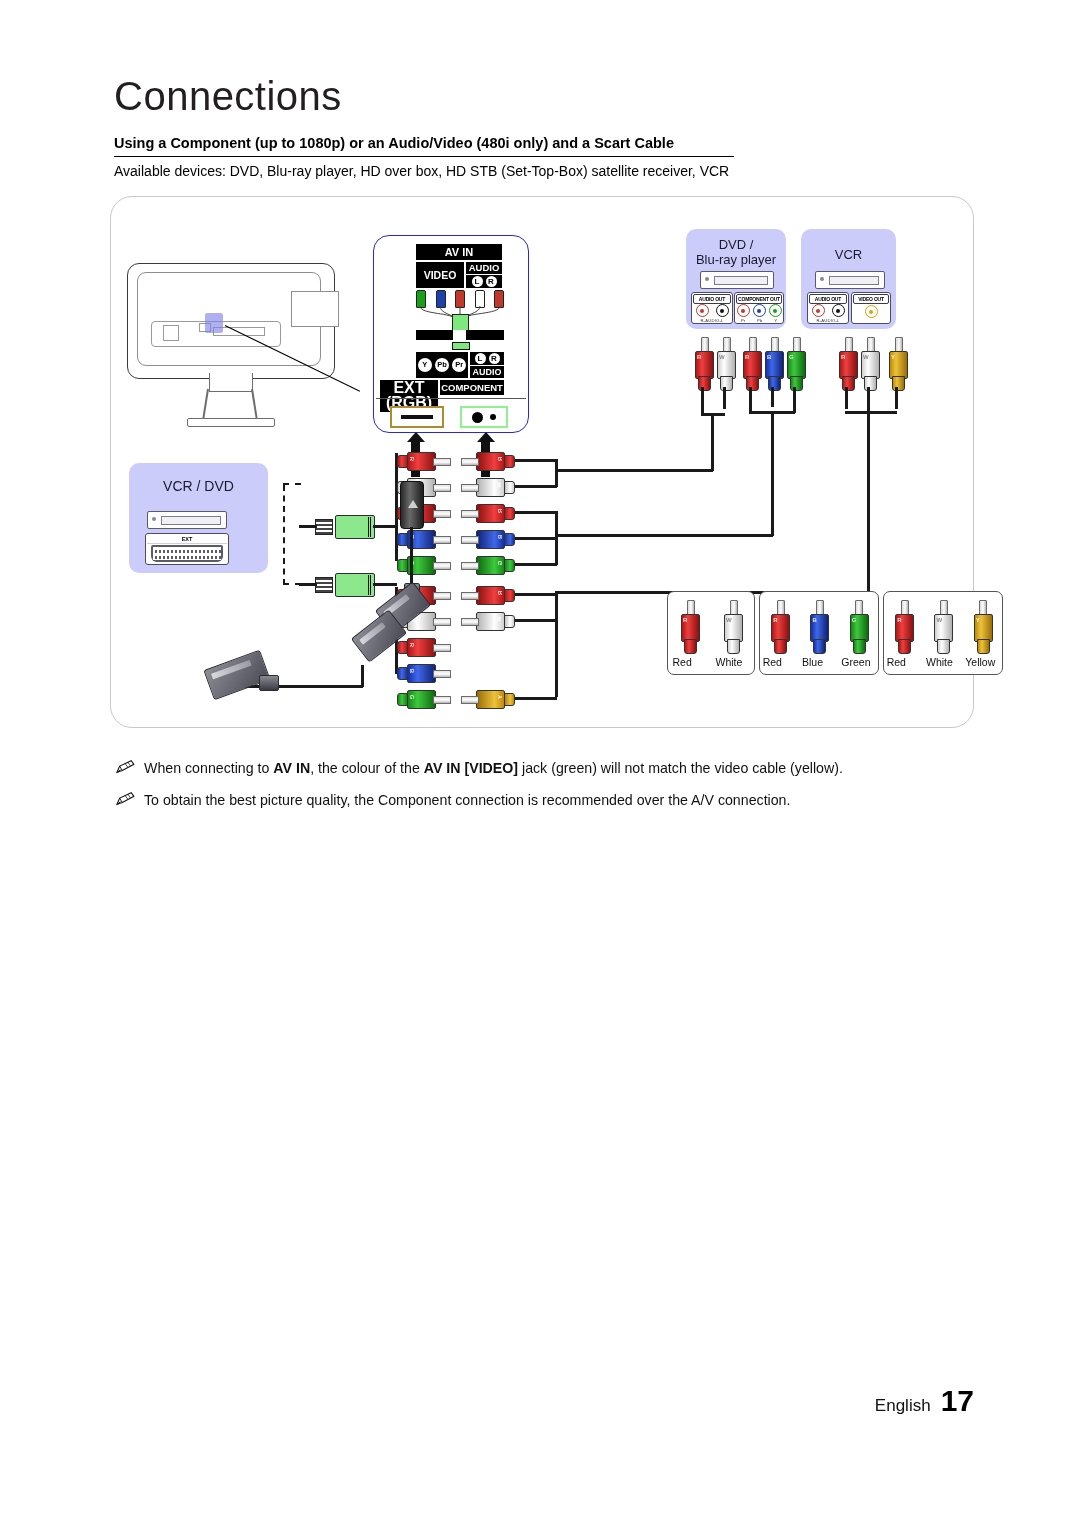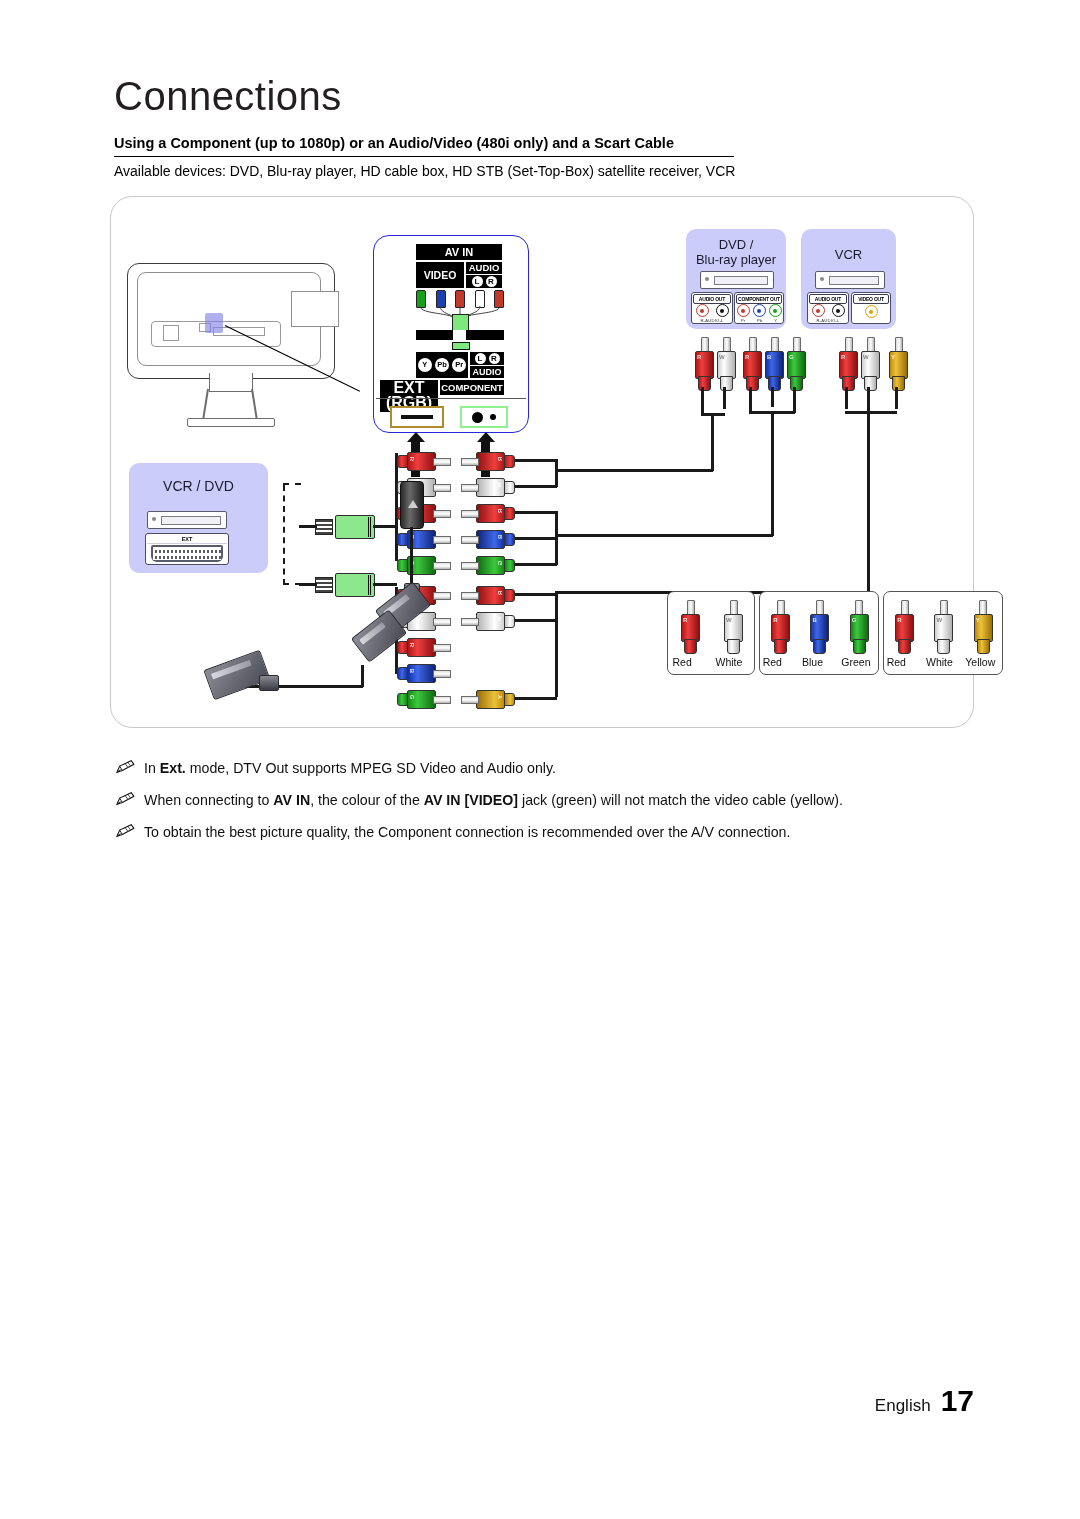--- a/index.html
+++ b/index.html
@@ -186,21 +186,21 @@
   #footer .lang{font-size:17px;color:#111;}
   #footer .pg{font-size:30px;font-weight:bold;color:#000;}
 </style>
 </head>
 <body>
 
 <div class="page">
 
   <div id="page-title">Connections</div>
   <div id="section-heading">Using a Component (up to 1080p) or an Audio/Video (480i only) and a Scart Cable</div>
-  <div id="available-devices">Available devices: DVD, Blu-ray player, HD cable box, HD STB (Set-Top-Box) satellite receiver, VCR</div>
+  <div id="available-devices">Available devices: DVD, Blu-ray player, HD over box, HD STB (Set-Top-Box) satellite receiver, VCR</div>
 
   <div id="diagram">
 
     <div class="d" id="tv">
       <div class="tv-outer"></div>
       <div class="tv-inner"></div>
       <div class="tv-bump"></div>
       <div class="tv-panel"></div>
       <div class="tv-panel-b1"></div>
       <div class="tv-panel-b2"></div>
@@ -646,29 +646,20 @@
   </div>
 
   <div id="notes">
     <div class="note">
       <svg class="pencil" viewBox="0 0 24 18">
         <path d="M3 15 L6 8 L19 2 L22 6 L9 13 Z" fill="#fff" stroke="#111" stroke-width="1.2"></path>
         <path d="M6 8 L9 13" stroke="#111" stroke-width="1"></path>
         <path d="M3 15 L7 12" stroke="#111" stroke-width="1"></path>
         <path d="M12 5 L15 9 M15 3.5 L18 7.5" stroke="#111" stroke-width=".8"></path>
       </svg>
-      <span>In <b>Ext.</b> mode, DTV Out supports MPEG SD Video and Audio only.</span>
-    </div>
-    <div class="note">
-      <svg class="pencil" viewBox="0 0 24 18">
-        <path d="M3 15 L6 8 L19 2 L22 6 L9 13 Z" fill="#fff" stroke="#111" stroke-width="1.2"></path>
-        <path d="M6 8 L9 13" stroke="#111" stroke-width="1"></path>
-        <path d="M3 15 L7 12" stroke="#111" stroke-width="1"></path>
-        <path d="M12 5 L15 9 M15 3.5 L18 7.5" stroke="#111" stroke-width=".8"></path>
-      </svg>
       <span>When connecting to <b>AV IN</b>, the colour of the <b>AV IN [VIDEO]</b> jack (green) will not match the video cable (yellow).</span>
     </div>
     <div class="note">
       <svg class="pencil" viewBox="0 0 24 18">
         <path d="M3 15 L6 8 L19 2 L22 6 L9 13 Z" fill="#fff" stroke="#111" stroke-width="1.2"></path>
         <path d="M6 8 L9 13" stroke="#111" stroke-width="1"></path>
         <path d="M3 15 L7 12" stroke="#111" stroke-width="1"></path>
         <path d="M12 5 L15 9 M15 3.5 L18 7.5" stroke="#111" stroke-width=".8"></path>
       </svg>
       <span>To obtain the best picture quality, the Component connection is recommended over the A/V connection.</span>

